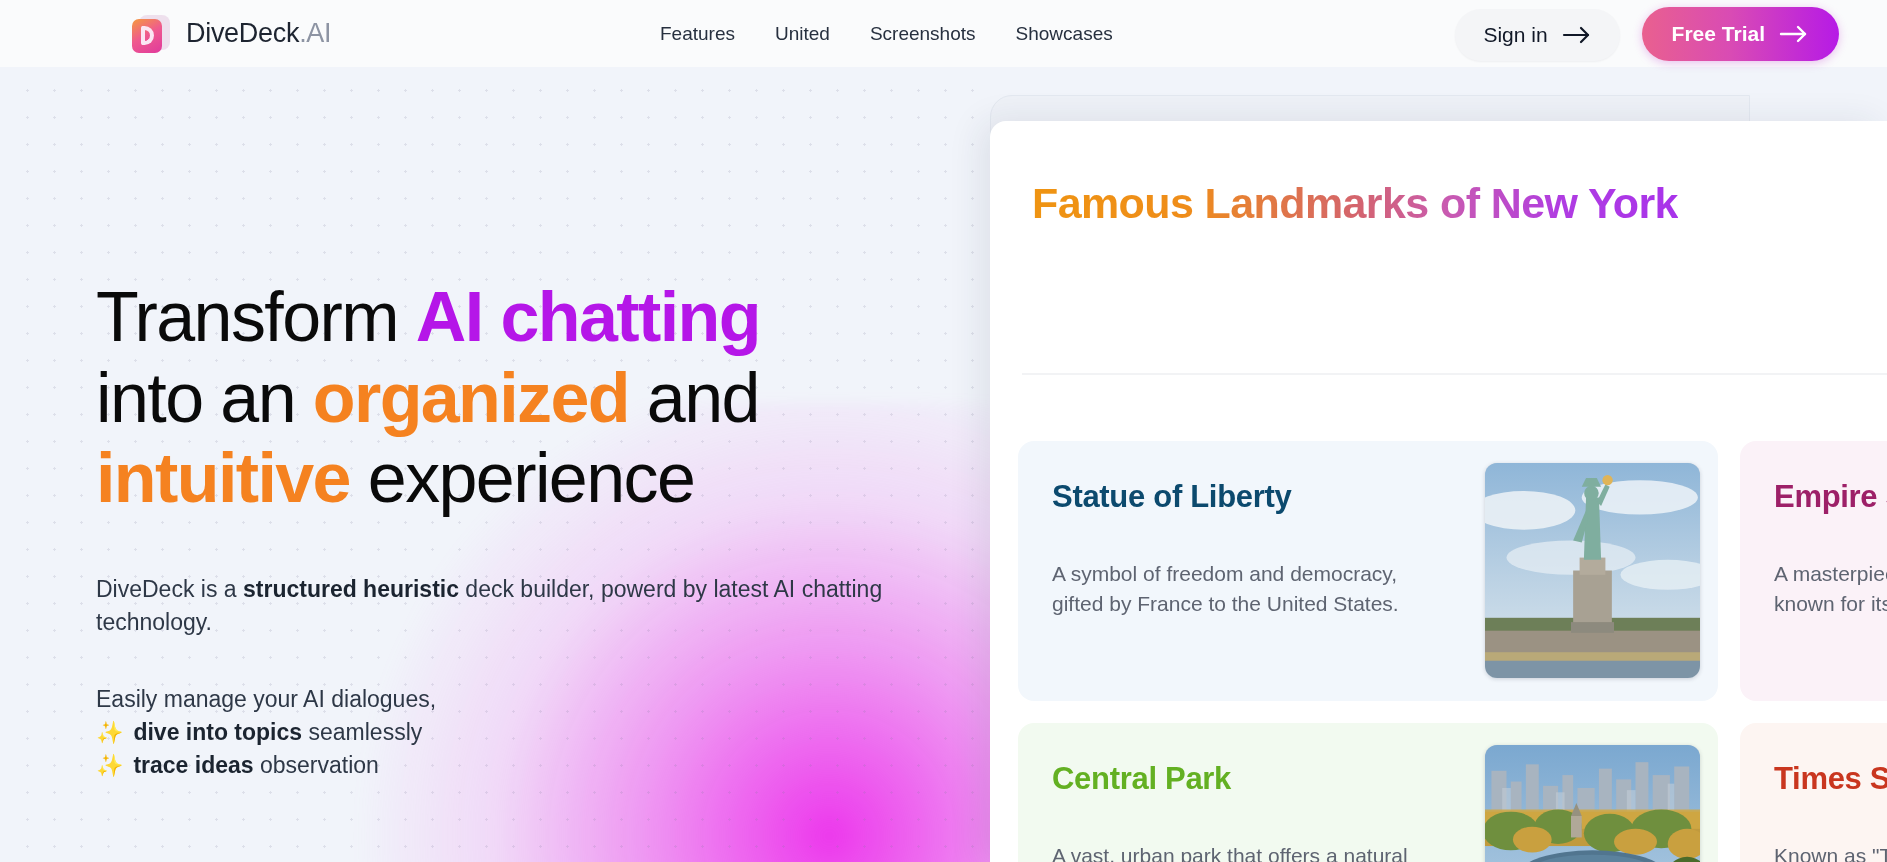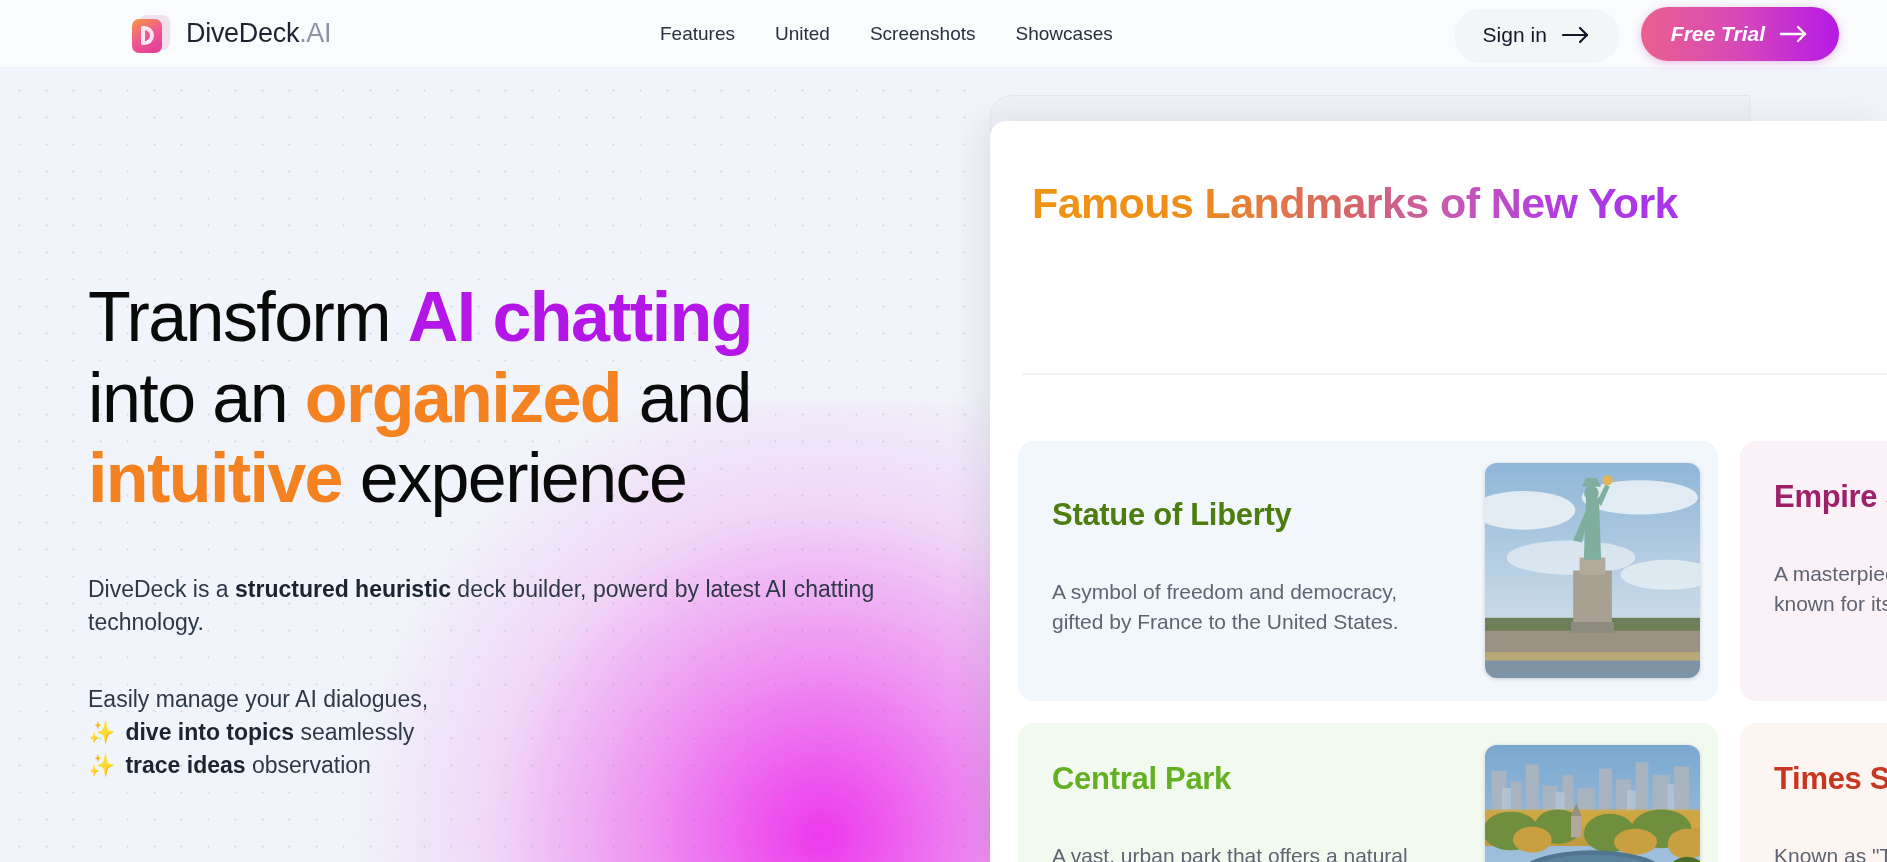--- a/index.html
+++ b/index.html
@@ -124,29 +124,28 @@
   }
 
   .btn-trial {
     background: linear-gradient(90deg, #e9608f 0%, #d94bb4 45%, #b61ae6 100%);
     color: #ffffff;
     font-size: 21px;
     font-weight: 700;
     padding: 15px 30px;
     border-radius: 999px;
     box-shadow: 0 2px 10px rgba(190,40,200,.28);
-    font-style: italic;
   }
 
   .arrow { display: inline-block; line-height: 0; }
 
   
   .hero {
     position: absolute;
-    top: 67px; left: 0;
+    top: 67px; left: 8px;
     width: 990px;
     height: 795px;
     overflow: hidden;
     background: #f1f4fa;
   }
   .hero-glow {
     position: absolute;
     right: -120px; bottom: -240px;
     width: 760px; height: 700px;
     background: radial-gradient(circle at 62% 62%, rgba(236,46,235,.95) 0%, rgba(236,70,235,.55) 28%, rgba(240,120,240,.22) 52%, rgba(244,160,244,0) 74%);
@@ -290,21 +289,21 @@
     height: 215px;
     border-radius: 12px;
     overflow: hidden;
     background: #c9d3dd;
     box-shadow: 0 1px 4px rgba(20,30,50,.18);
   }
   .card-thumb svg { display: block; width: 100%; height: 100%; }
 
   
   .theme-blue   { background: #f2f7fc; }
-  .theme-blue   .card-title { color: #4d7c0f; margin-top: 18px; }
+  .theme-blue   .card-title { color: #0c4a6e; }
   .theme-purple { background: #fbf2f8; }
   .theme-purple .card-title { color: #9d2068; }
   .theme-green  { background: #f2faf0; }
   .theme-green  .card-title { color: #63b022; }
   .theme-red    { background: #fdf5f2; }
   .theme-red    .card-title { color: #c9361f; }
 </style>
 </head>
 <body>
 

